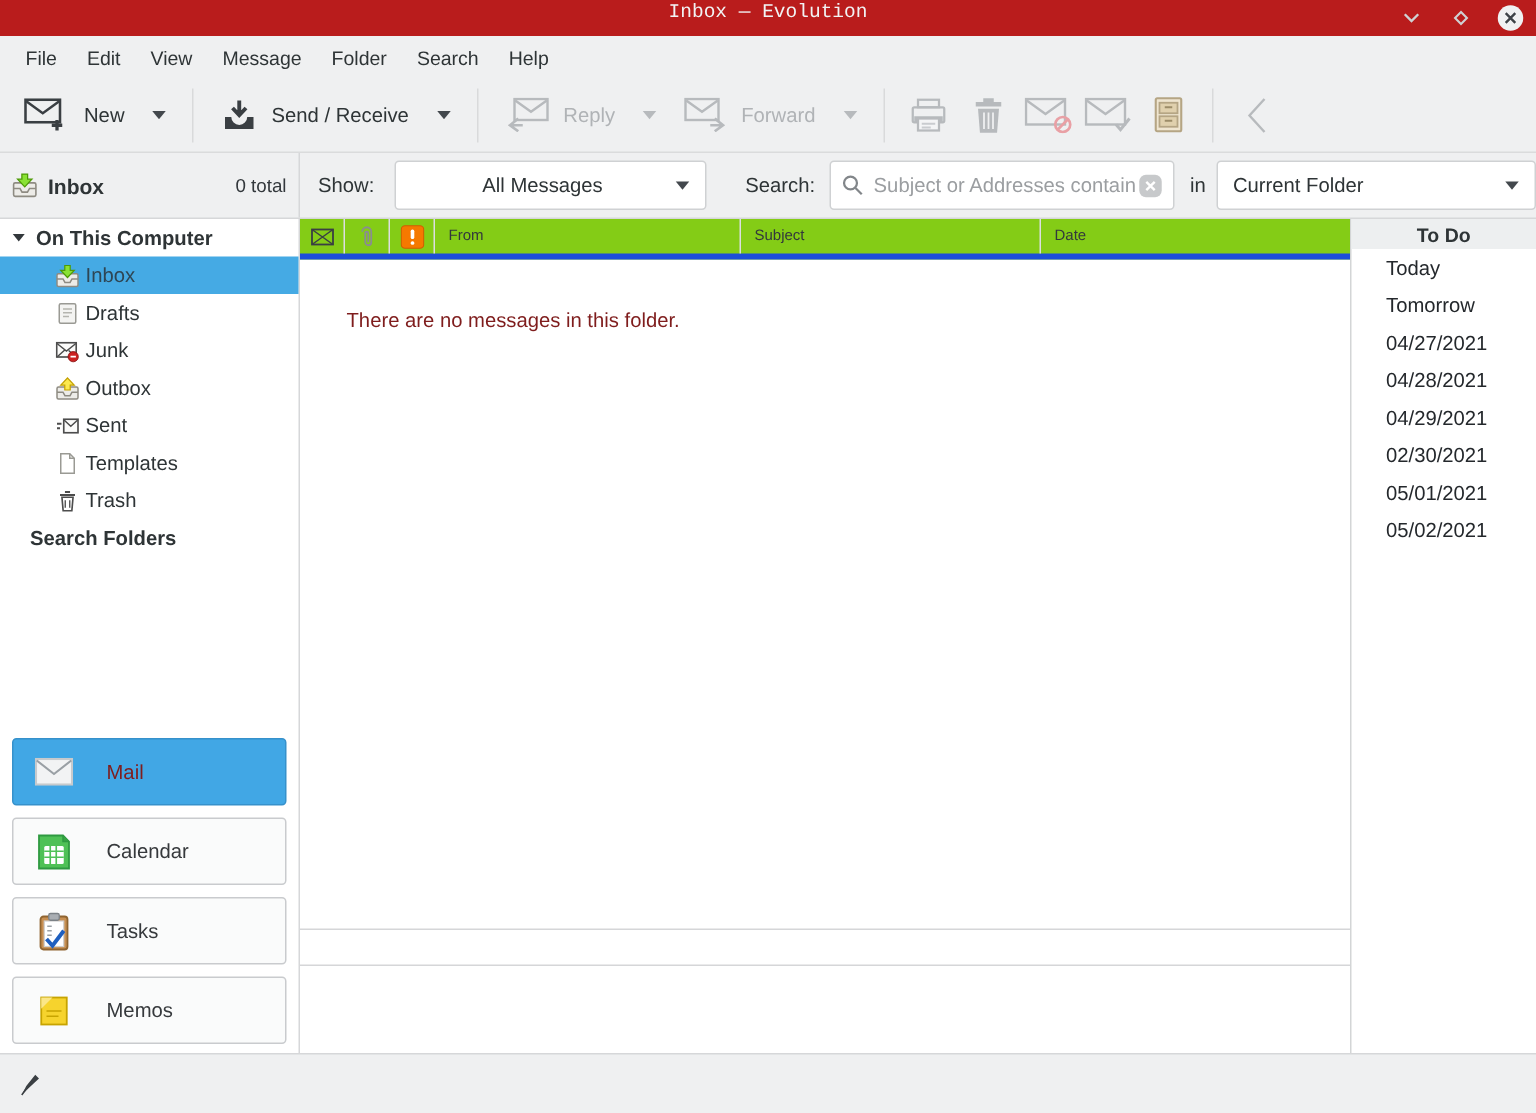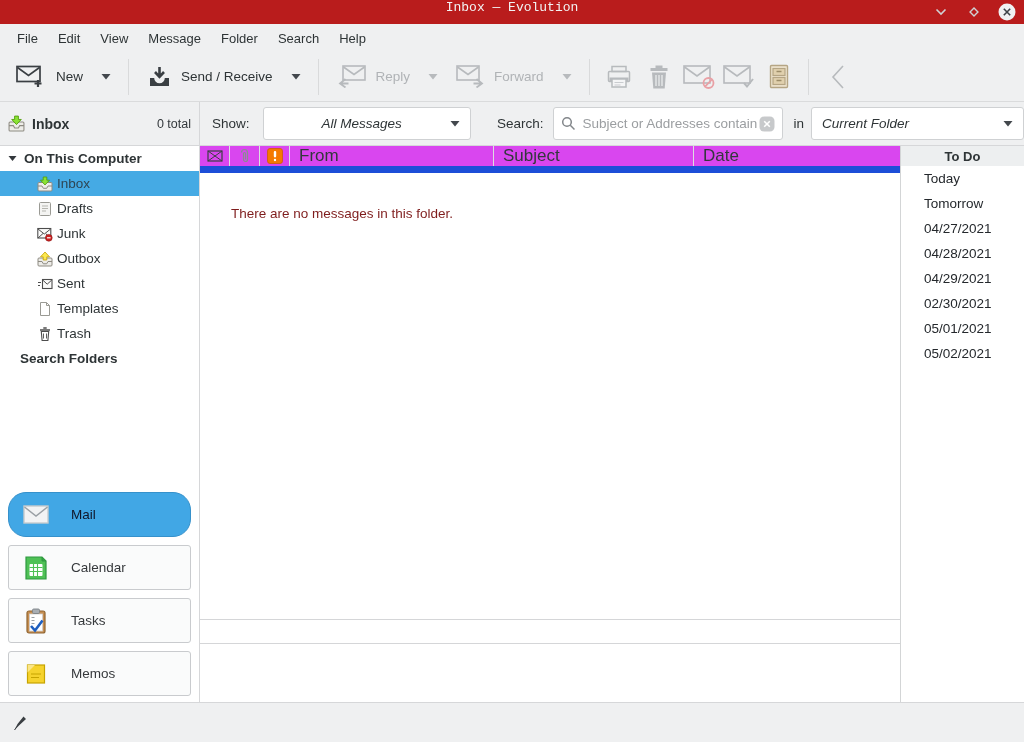--- a/index.html
+++ b/index.html
@@ -23,41 +23,41 @@
   .tbtn .lbl{ font-size:13.5px; }
   .tbtn.disabled{ color:#b0b3b6; }
   .icon-btn{ width:40px; height:40px; display:flex; align-items:center; justify-content:center; }
   .tsep{ width:1px; height:36px; background:#d9dadb; margin:0 9px; }
   
   .filterbar{ height:44px; background:#eff0f1; display:flex; align-items:center; border-bottom:1px solid #d6d7d9; }
   .folderinfo{ width:200px; height:100%; display:flex; align-items:center; border-right:1px solid #d6d7d9; padding:0 8px; flex:none; }
   .folderinfo .fname{ font-weight:bold; font-size:14px; margin-left:7px; }
   .folderinfo .fcount{ margin-left:auto; font-size:12.5px; color:#33383c; }
   .flabel{ font-size:13.5px; }
-  .dropdown{ height:33px; background:#fff; border:1px solid #cfd1d3; border-radius:3px; display:flex; align-items:center; padding:0 10px; font-size:13.5px;font-style:italic; }
+  .dropdown{ height:33px; background:#fff; border:1px solid #cfd1d3; border-radius:3px; display:flex; align-items:center; padding:0 10px; font-size:13.5px; }
   .dropdown .dval{ flex:1; text-align:center; }
   .searchbox{ height:33px; width:230px; background:#fff; border:1px solid #cfd1d3; border-radius:3px; display:flex; align-items:center; padding:0 7px; margin-left:10px; }
   .searchbox input{ border:none; outline:none; flex:1; font-family:"Liberation Sans",sans-serif; font-size:13.5px; min-width:0; margin-left:6px; color:#2e3436; }
   .searchbox input::placeholder{ color:#9b9ea1; }
   
   .content{ display:flex; height:556px; }
   .sidebar{ width:200px; flex:none; background:#ffffff; border-right:1px solid #d6d7d9; display:flex; flex-direction:column; }
   .tree-row{ height:25px; display:flex; align-items:center; font-size:13.5px; }
   .tree-row.account{ font-weight:bold; padding-left:8px; gap:7px; }
   .tree-row.folder{ padding-left:36px; gap:4px; }
   .tree-row.selected{ background:#45aae4; color:#2e4654; }
   .tree-row.searchf{ font-weight:bold; padding-left:20px; }
   .fol-ic{ width:17px; height:17px; display:flex; align-items:center; justify-content:center; flex:none; }
   .switcher{ margin-top:auto; padding:7px 8px 6px 8px; display:flex; flex-direction:column; gap:8px; }
   .sw-btn{ height:45px; border:1px solid #c9cbce; border-radius:3px; background:#fafbfb; display:flex; align-items:center; padding-left:14px; gap:22px; font-size:13.5px; color:#36393c; }
-  .sw-btn.selected{ background:#41a7e5; border-color:#3691cb; color:#0f172a;border-radius:18px; }
+  .sw-btn.selected{ background:#41a7e5; border-color:#3691cb; color:#7f1d1d; }
   .sw-ic{ width:26px; height:26px; display:flex; align-items:center; justify-content:center; flex:none; }
   
   .main{ flex:1; display:flex; flex-direction:column; background:#fff; min-width:0; }
-  .list-header{ height:27px; flex:none; display:flex; background:#d946ef; border-bottom:7px solid #1d4ed8; font-size:17px; color:#33383c; }
+  .list-header{ height:27px; flex:none; display:flex; background:#84cc16; border-bottom:4px solid #1d4ed8; font-size:10px; color:#33383c; }
   .col{ display:flex; align-items:center; border-right:1px solid #dcdee0; height:100%; }
   .col.ic{ width:30px; justify-content:center; flex:none; }
   .col.txt{ padding-left:9px; }
   .col-from{ width:204px; flex:none; }
   .col-subject{ width:200px; flex:none; }
   .col-date{ flex:1; border-right:none; }
   .empty-list{ height:446px; flex:none; padding:33px 0 0 31px; font-size:13.5px; color:#7f1d1d; }
   .hstrip{ height:25px; flex:none; border-top:1px solid #d5d6d8; border-bottom:1px solid #d5d6d8; }
   .preview{ flex:1; background:#fff; }
   

